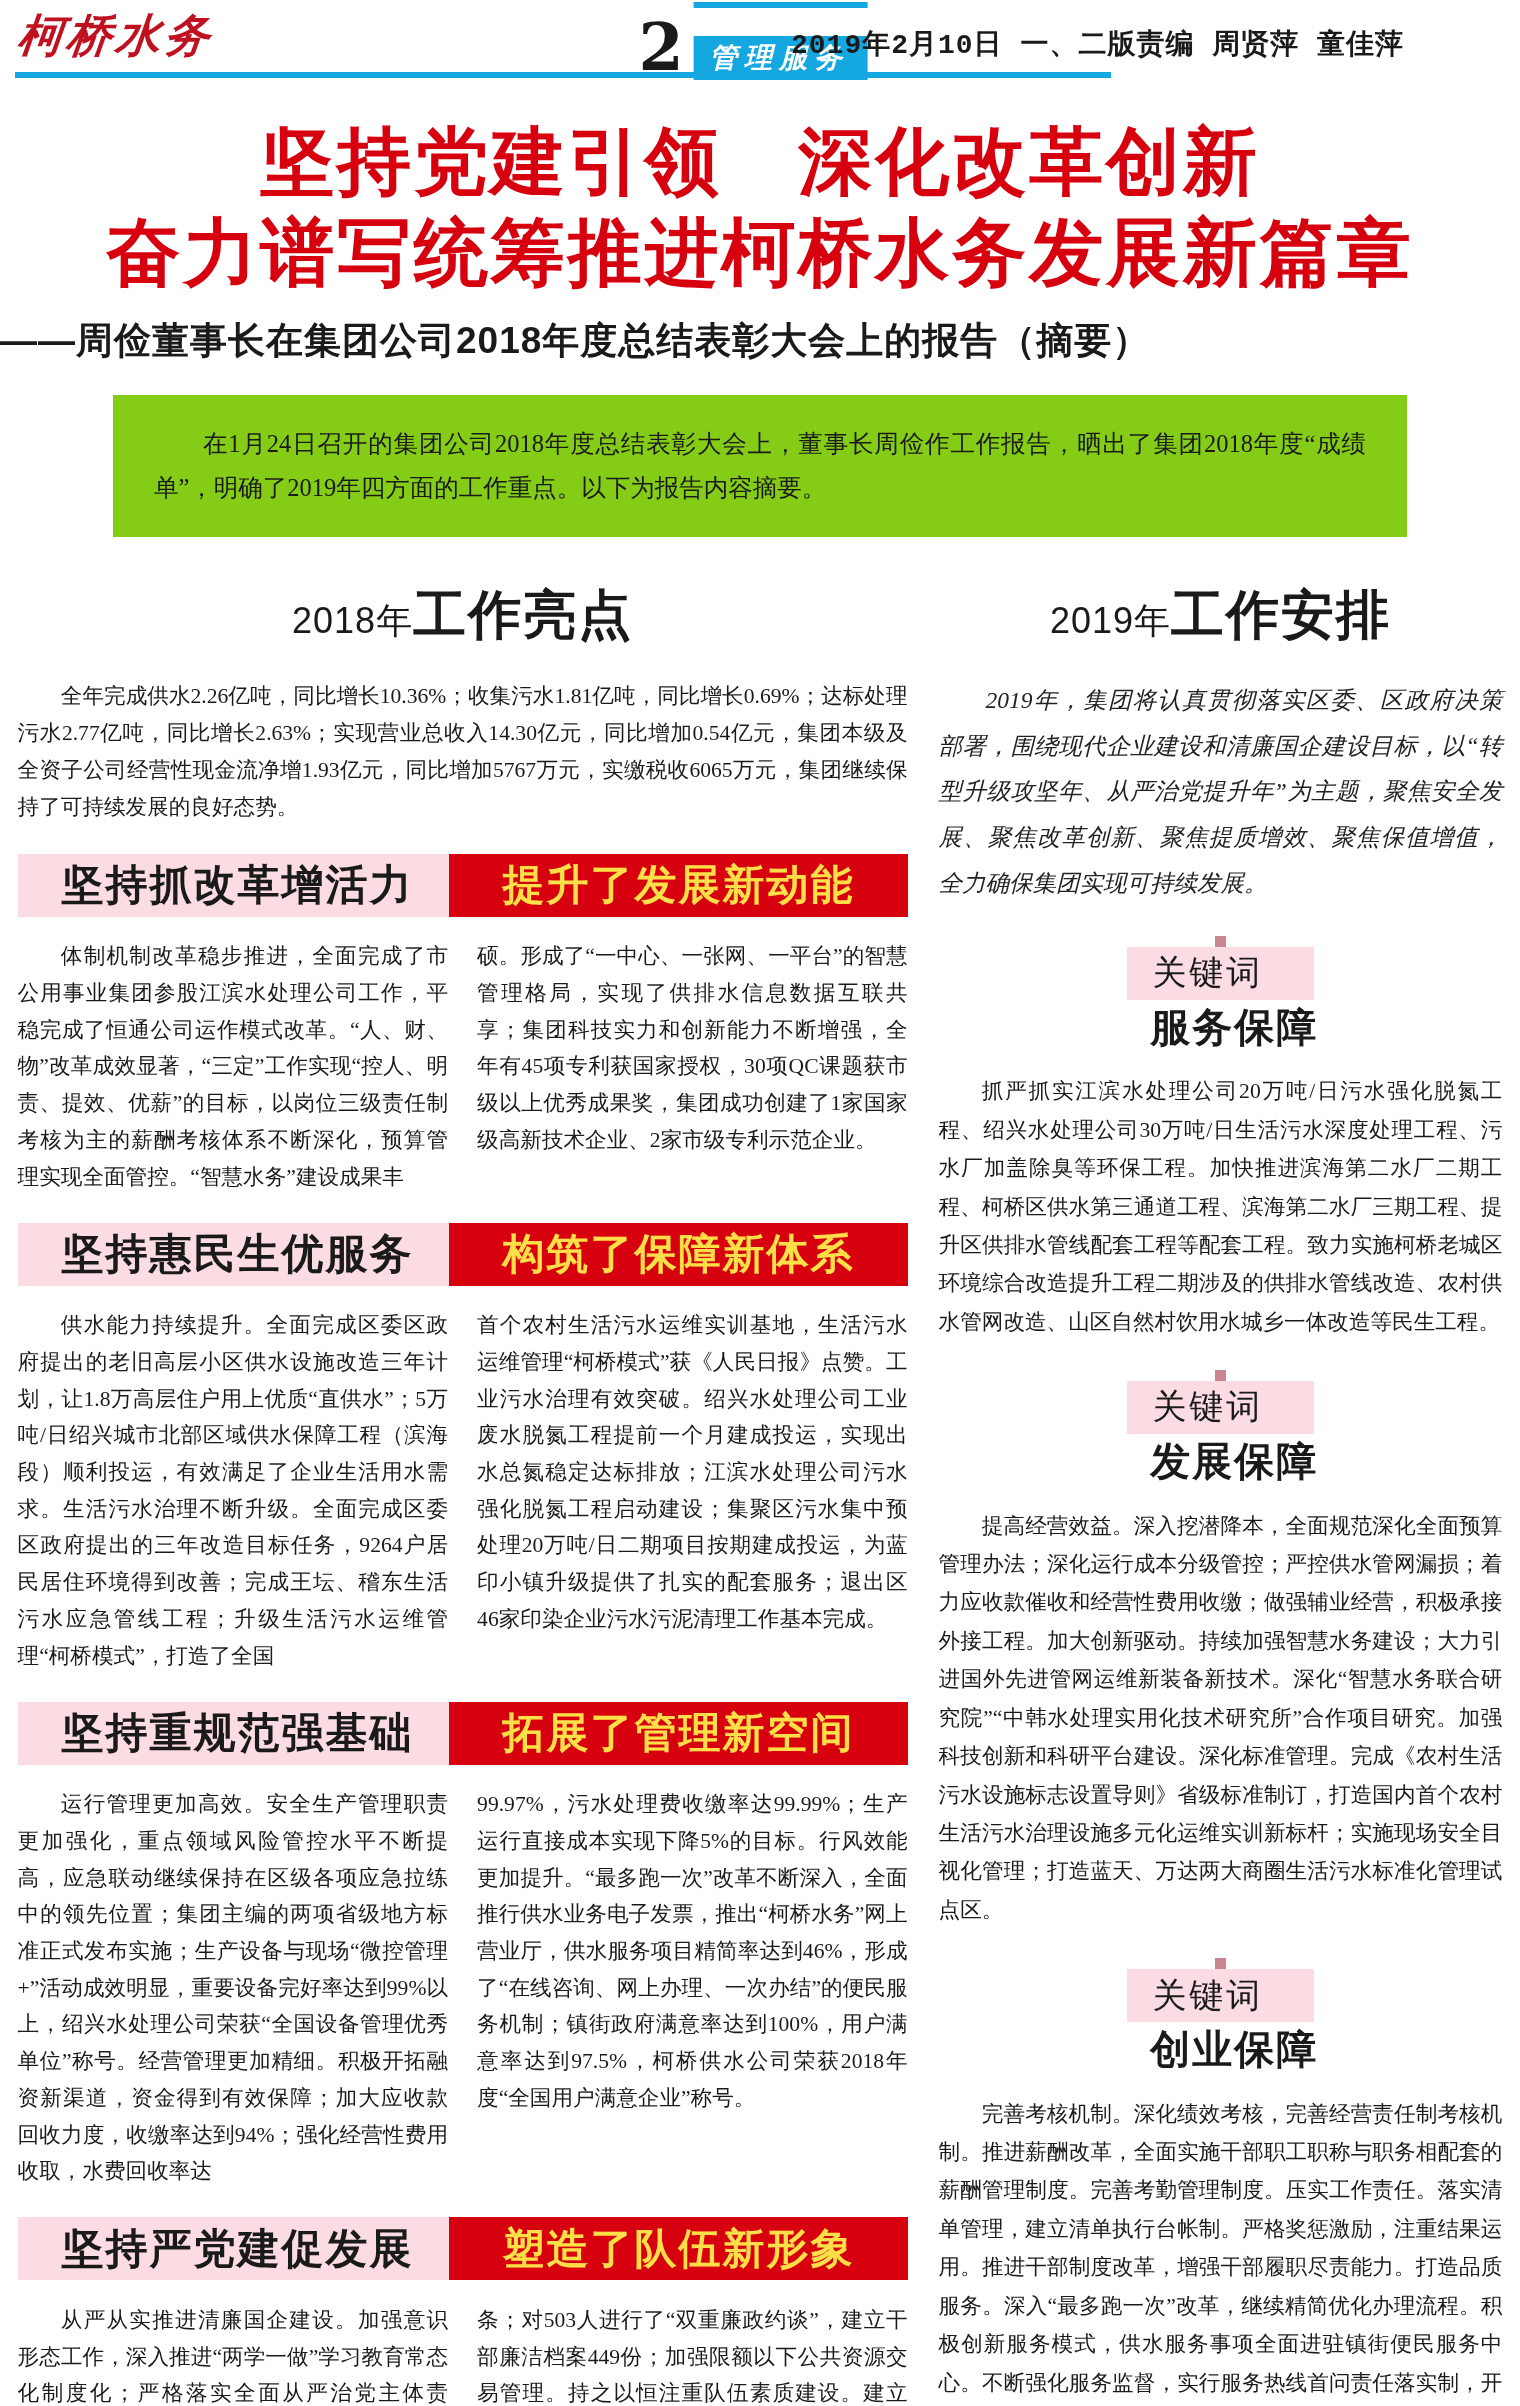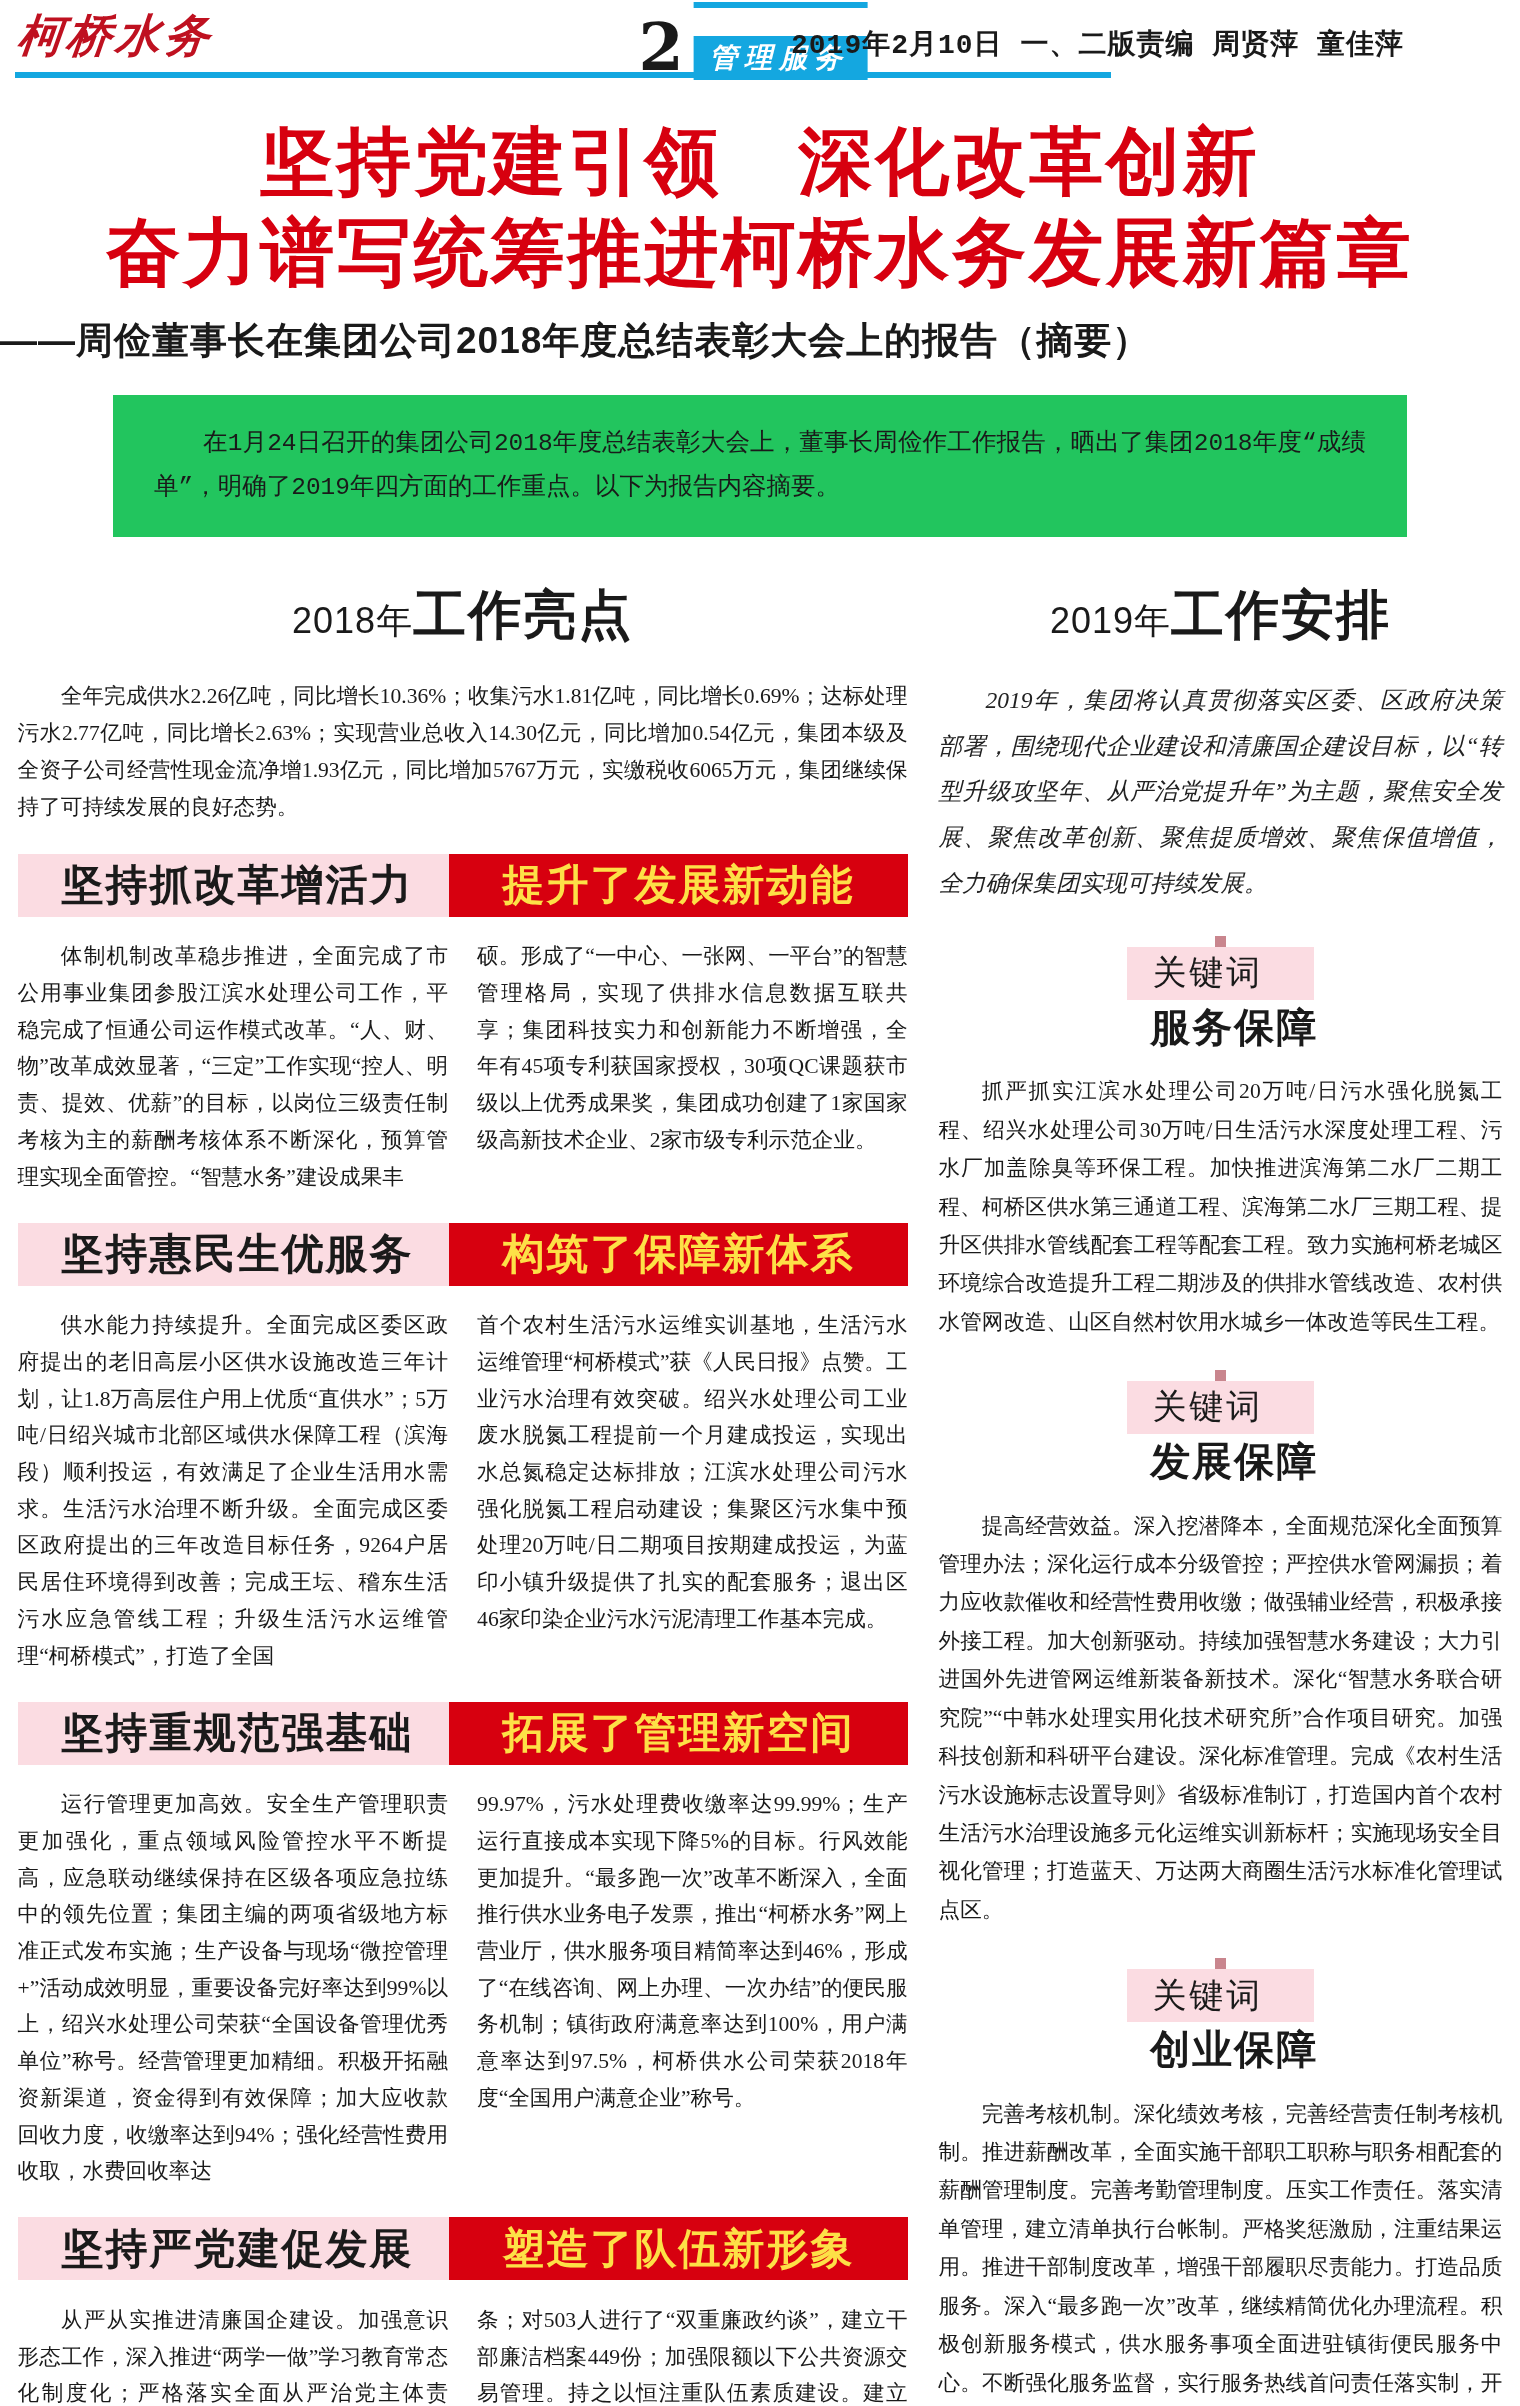--- a/index.html
+++ b/index.html
@@ -51,22 +51,22 @@
     color:#d7000f; font-weight:bold;
     font-size:74px; line-height:1.22; letter-spacing:2.9px;
   }
   .subtitle {
     text-align:left; margin-top:17.6px;
     font-family:"Liberation Sans", sans-serif;
     font-size:37px; font-weight:bold; letter-spacing:1px;
   }
   .lead-box {
     margin:29px 113px 33px 113px;
-    background:#22c55e; padding:27.4px 41px;
-    font-family:Liberation Mono, monospace;
+    background:#84cc16; padding:27.4px 41px;
+    font-family:Liberation Serif, serif;
     font-size:24.5px; line-height:1.8; text-align:justify; text-indent:2em;
   }
 
   
   .columns { display:flex; padding:0 17.6px; gap:31px; }
   .col-left { width:890px; flex:0 0 890px; }
   .col-right { flex:1; min-width:0; }
 
   .col-title { text-align:center; margin:9.8px 0 25.5px 0; font-family:"Liberation Sans", sans-serif; }
   .col-title .yr { font-size:36px; font-weight:normal; letter-spacing:1px; }

